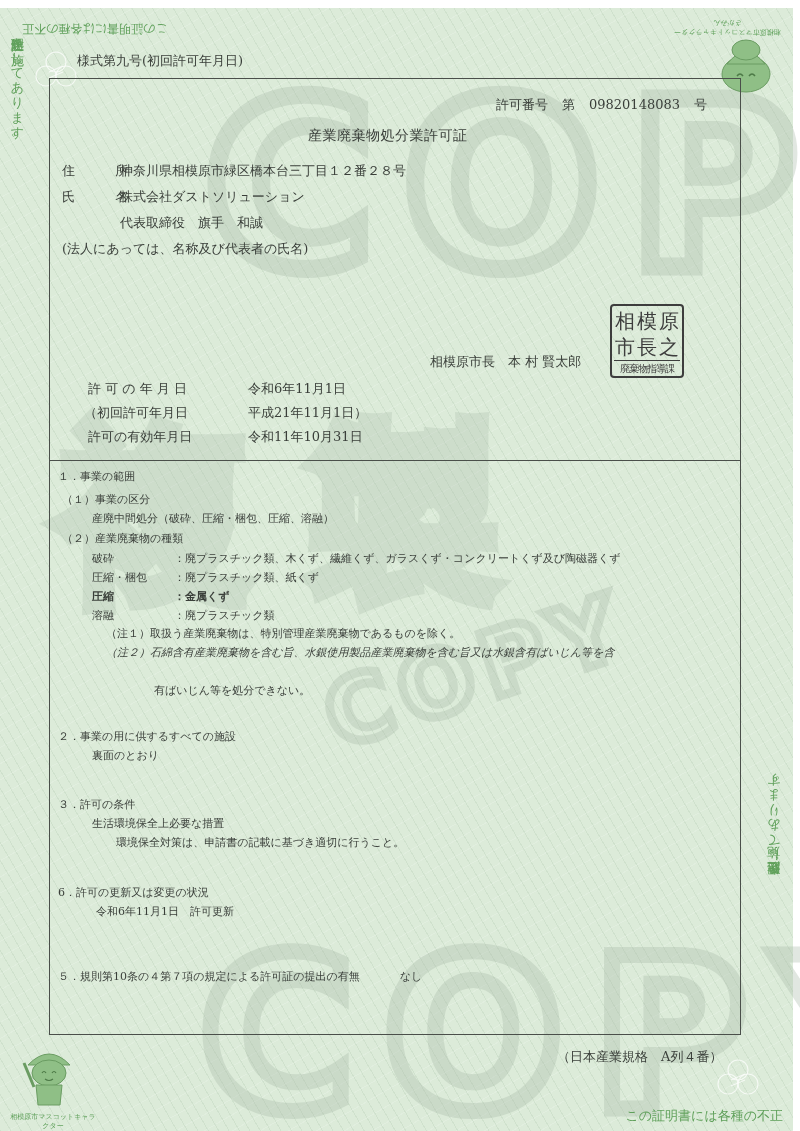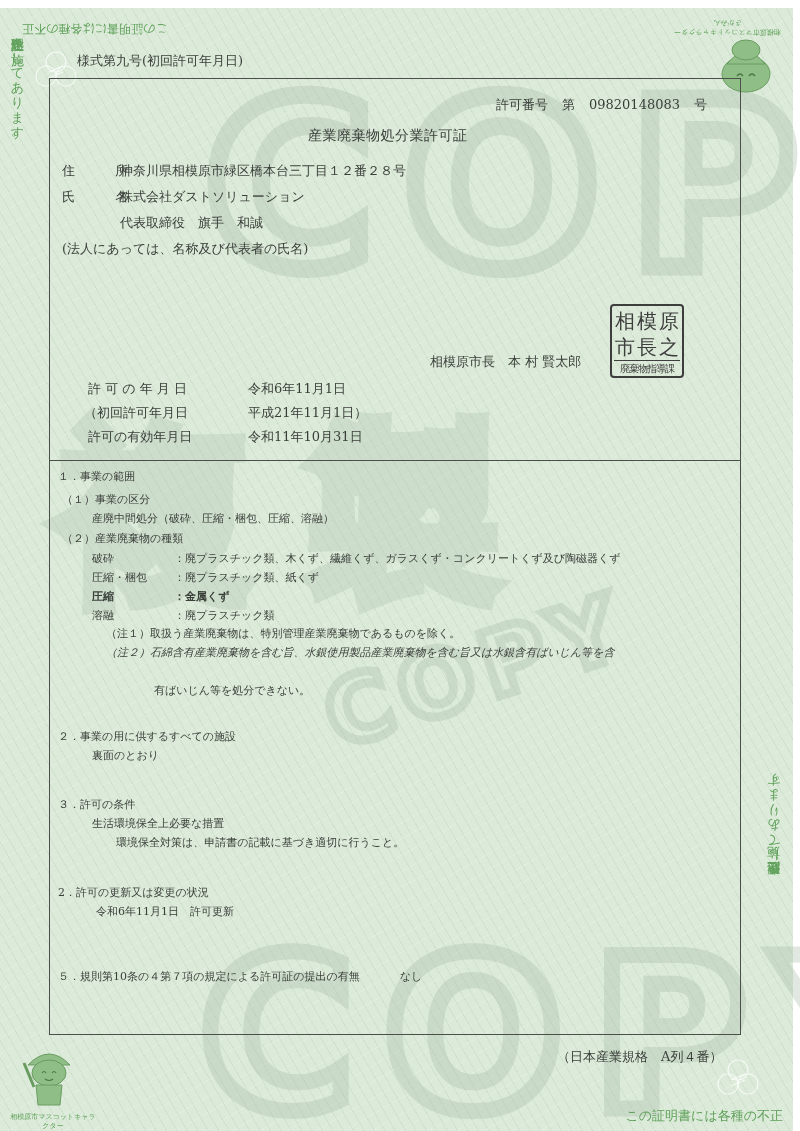--- a/index.html
+++ b/index.html
@@ -205,21 +205,21 @@
     </div>
     <div class="section-text" style="left:104px; top:604px;">有ばいじん等を処分できない。</div>
 
     <div class="section-text" style="left:8px; top:650px;">２．事業の用に供するすべての施設</div>
     <div class="section-text" style="left:42px; top:669px;">裏面のとおり</div>
 
     <div class="section-text" style="left:8px; top:718px;text-align:center;">３．許可の条件</div>
     <div class="section-text" style="left:42px; top:737px;">生活環境保全上必要な措置</div>
     <div class="section-text" style="left:66px; top:756px;">環境保全対策は、申請書の記載に基づき適切に行うこと。</div>
 
-    <div class="section-text" style="left:8px; top:806px;">2．許可の更新又は変更の状況</div>
+    <div class="section-text" style="left:8px; top:806px;">6．許可の更新又は変更の状況</div>
     <div class="section-text" style="left:46px; top:825px;">令和6年11月1日　許可更新</div>
 
     <div class="section-text" style="left:8px; top:890px;">
       <span>５．規則第10条の４第７項の規定による許可証の提出の有無</span><span style="display:inline-block;width:40px;"></span><span>なし</span>
     </div>
   </div>
 
   <div class="jis">（日本産業規格　A列４番）</div>
 </div>
 

